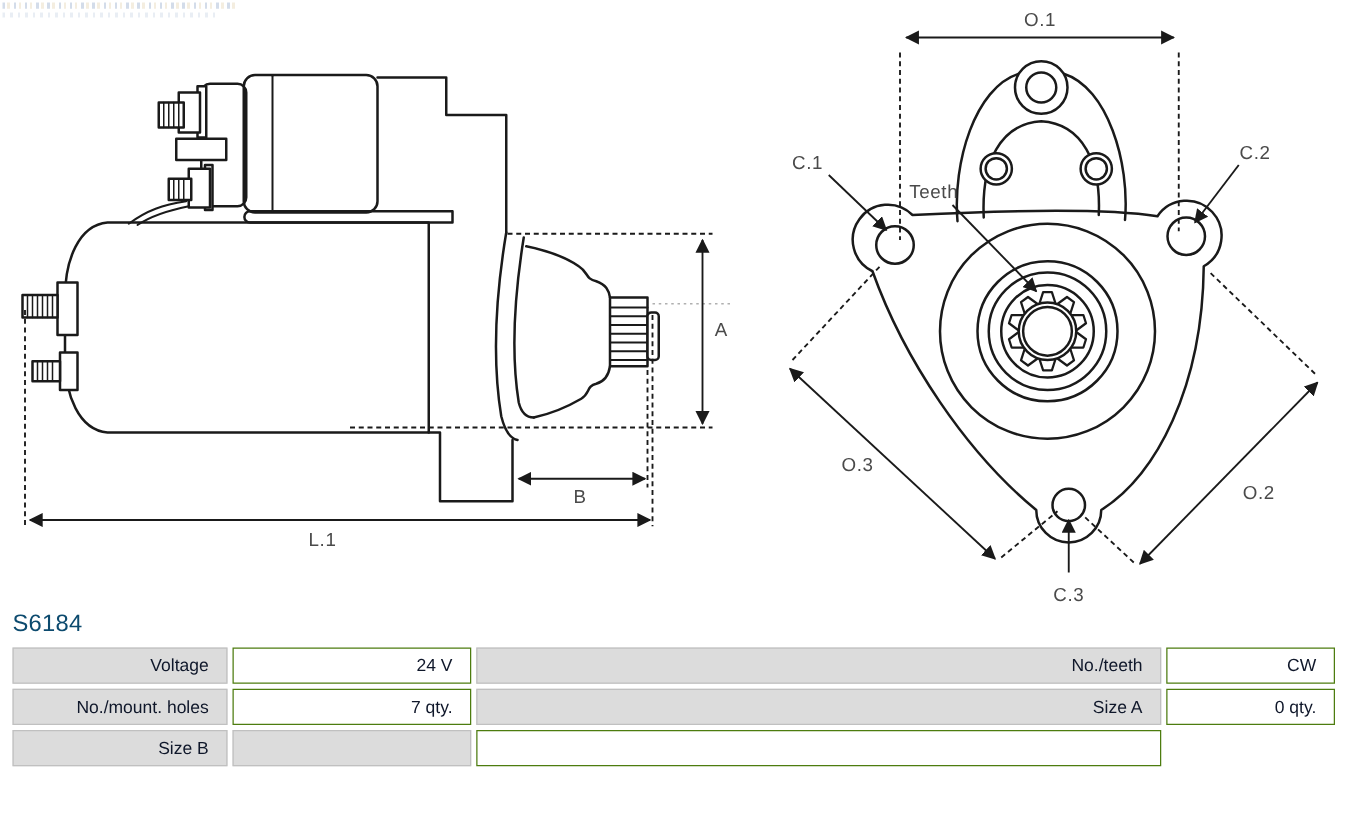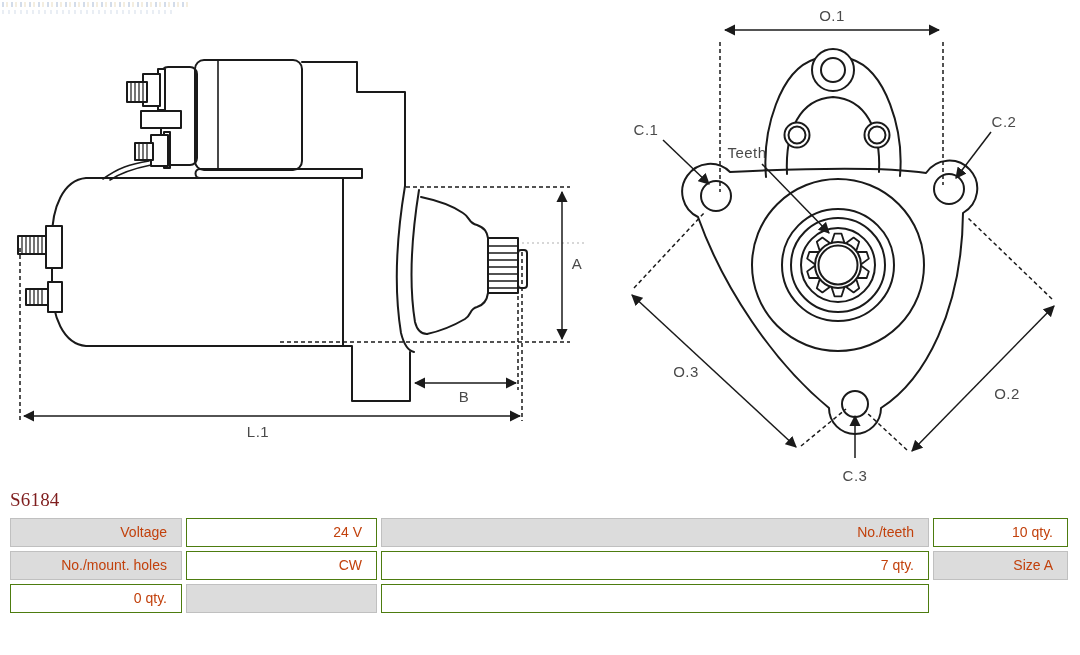--- a/index.html
+++ b/index.html
@@ -11,21 +11,21 @@
        rgba(110,140,185,.55) 0 2px, transparent 2px 4px,
        rgba(215,190,140,.5) 4px 6px, transparent 6px 9px);}
   .wm .r2{height:4px;margin-top:3px;background:repeating-linear-gradient(90deg,
        rgba(140,165,200,.35) 0 2px, transparent 2px 6px);width:170px;}
   svg{position:absolute;left:0;top:0;}
   .dim-label{font-size:15px;fill:#4a4a4a;letter-spacing:.5px;}
   .part-number{position:absolute;left:10px;top:489px;font-size:19px;
        font-weight:500;letter-spacing:.2px;}
   .spec-table{position:absolute;left:10px;top:518px;width:1058px;
        display:grid;grid-template-columns:172px 191px 548px 135px;
-       grid-auto-rows:29px;gap:4px;font-size:14px;color:#c2410c;}
+       grid-auto-rows:29px;gap:4px;font-size:14px;color:#0f172a;}
   .cell{box-sizing:border-box;line-height:27px;text-align:right;
        padding-right:14px;white-space:nowrap;overflow:hidden;}
   .cell-label{background:#dcdcdc;border:1px solid #c0c0c0;}
   .cell-value{background:#ffffff;border:1px solid #4d7c0f;}
 </style>
 </head>
 <body>
 
 <div class="stage">
 
@@ -158,31 +158,31 @@
     </g>
     <text class="dim-label" x="832" y="21" text-anchor="middle">O.1</text>
     <text class="dim-label" x="646" y="135" text-anchor="middle">C.1</text>
     <text class="dim-label" x="1004" y="127" text-anchor="middle">C.2</text>
     <text class="dim-label" x="747" y="158" text-anchor="middle">Teeth</text>
     <text class="dim-label" x="686" y="377" text-anchor="middle">O.3</text>
     <text class="dim-label" x="1007" y="399" text-anchor="middle">O.2</text>
     <text class="dim-label" x="855" y="481" text-anchor="middle">C.3</text>
   </svg>
 
-  <div class="part-number" style="color: #7f1d1d; font-family: Liberation Serif, serif;">S6184</div>
+  <div class="part-number" style="color: #0c4a6e;">S6184</div>
 
   <div class="spec-table">
     <div class="cell cell-label">Voltage</div>
     <div class="cell cell-value">24 V</div>
     <div class="cell cell-label">No./teeth</div>
-    <div class="cell cell-value">10 qty.</div>
 
+    <div class="cell cell-value">CW</div>
     <div class="cell cell-label">No./mount. holes</div>
-    <div class="cell cell-value">CW</div>
     <div class="cell cell-value">7 qty.</div>
 
     <div class="cell cell-label">Size A</div>
     <div class="cell cell-value">0 qty.</div>
 
+    <div class="cell cell-label">Size B</div>
     <div class="cell cell-label"></div>
     <div class="cell cell-value"></div>
   </div>
 </div>
 
 </body></html>

